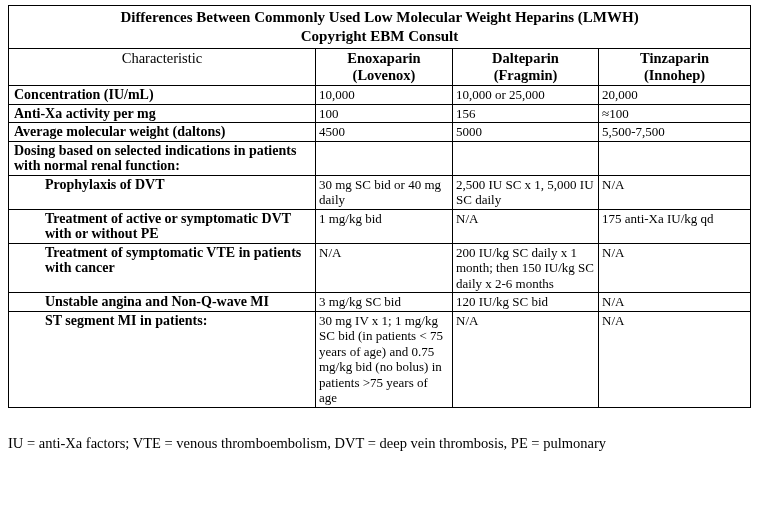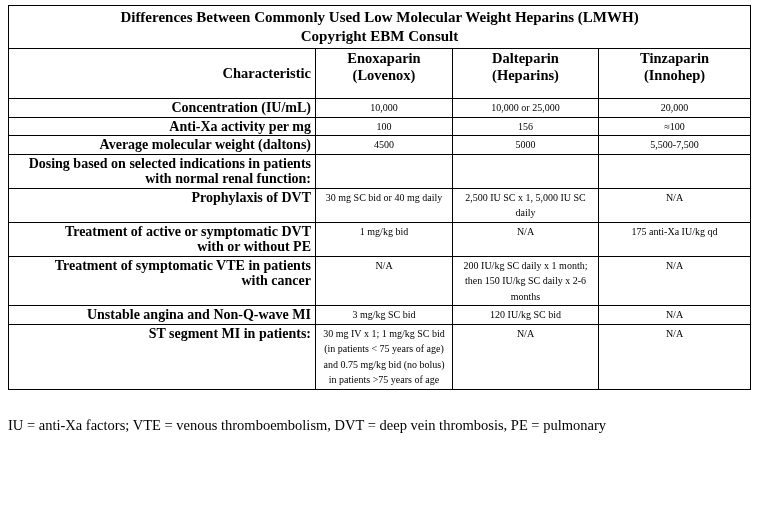--- a/index.html
+++ b/index.html
@@ -27,47 +27,46 @@
     overflow: hidden;
   }
   .title-cell {
     text-align: center;
     font-weight: bold;
     font-size: 15px;
     line-height: 19px;
     padding: 2px 4px;
   }
   .char-head-cell {
-    text-align: right;
-    font-weight: bold;
+    text-align: center;
+    font-weight: normal;
     font-size: 14.5px;
     line-height: 17px;
-    padding: 16px 4px;
+    padding: 1px 4px;
   }
   .drug-head-cell {
     text-align: center;
     font-weight: bold;
     font-size: 14.5px;
     line-height: 17px;
     padding: 1px 2px;
   }
   .label-cell {
     font-weight: bold;
     font-size: 14px;
     line-height: 15.5px;
     padding: 1px 4px 1px 5px;
-    text-align: right;
   }
   .label-cell.indent {
     padding-left: 36px;
     margin-top: 32px;
   }
   .value-cell {
-    text-align: center;
-    font-size: 10px;
+    text-align: left;
+    font-size: 13px;
     line-height: 15.5px;
     padding: 1px 3px;
     margin-top: 19px;
   }
   .footer-note {
     margin-top: 26px;
     font-size: 14.5px;
     line-height: 19px;
     width: 742px;
   }
@@ -93,21 +92,21 @@
       </tr>
       <tr id="col-header-row">
         <th class="char-head-cell">Characteristic</th>
 
       <th class="drug-head-cell">
             <div>Enoxaparin</div>
             <div>(Lovenox)</div>
           </th>
           <th class="drug-head-cell">
             <div>Dalteparin</div>
-            <div>(Heparins)</div>
+            <div>(Fragmin)</div>
           </th>
           <th class="drug-head-cell">
             <div>Tinzaparin</div>
             <div>(Innohep)</div>
           </th>
         </tr>
 
     <tr>
           <td class="label-cell">Concentration (IU/mL)</td>
           <td class="value-cell">10,000</td>

